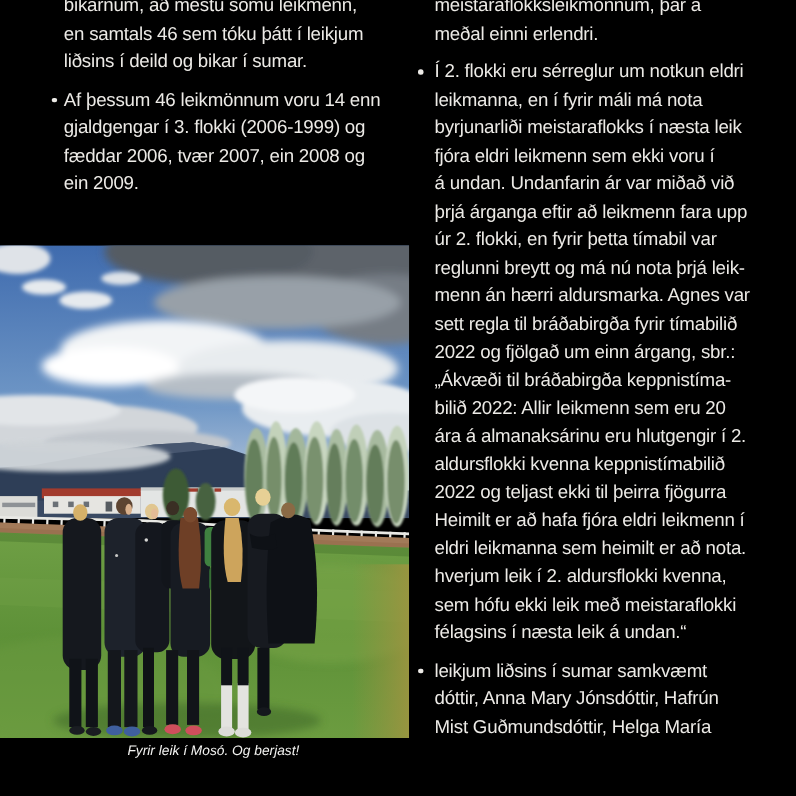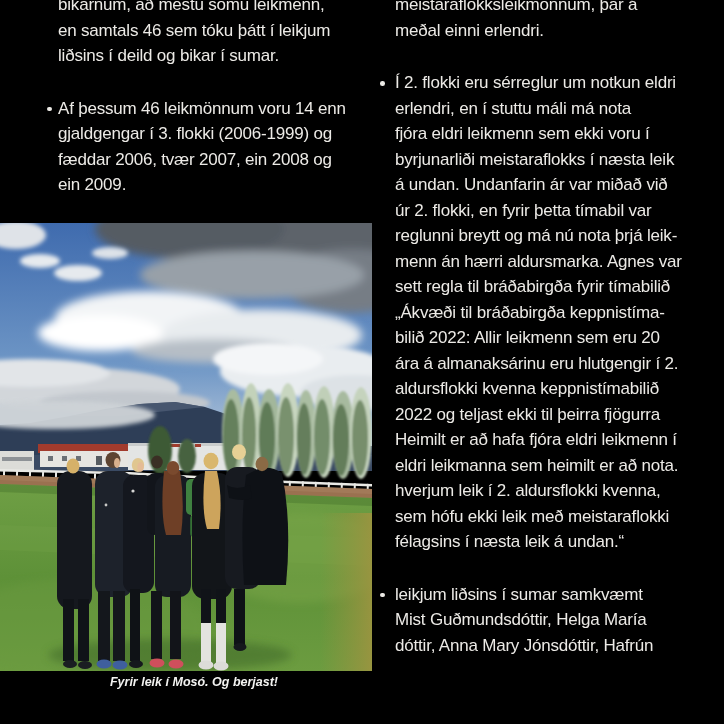--- a/index.html
+++ b/index.html
@@ -6,34 +6,34 @@
   .page{
     position:relative;width:724px;height:724px;overflow:hidden;
     background:var(--page-bg,#000);
     font-family:"Liberation Sans",sans-serif;
     color:var(--txt,#eceae6);
   }
   .col{position:absolute;top:-8px;font-size:17px;letter-spacing:-0.2px;}
   .col-left{left:58px;width:284px;}
   .col-right{left:395px;width:292px;}
   .para{position:relative;}
-  .para + .para{margin-top:27px;}
+  .para + .para{margin-top:9px;}
   .line{line-height:25.5px;white-space:nowrap;}
   .bullet{
     position:absolute;width:4.6px;height:4.6px;border-radius:50%;
     background:var(--txt,#eceae6);top:11px;
   }
   .col-left .bullet{left:-11px;}
   .col-right .bullet{left:-15px;}
   .photo-wrap{position:absolute;left:0;top:223px;width:372px;height:448px;overflow:hidden;}
   .photo-wrap svg{display:block;}
   .caption{
     position:absolute;left:0;top:674px;width:372px;text-align:center;
     padding-left:16px;box-sizing:border-box;
-    font-style:italic;font-weight:700;font-size:12.5px;line-height:16px;
+    font-style:italic;font-weight:400;font-size:12.5px;line-height:16px;
     color:#f3f3f1;letter-spacing:0;
   }
 </style>
 </head>
 <body>
 
 <div class="page" style="--page-bg: #000000; --txt: #eceae6;">
 
   <div class="col col-left" id="col-left">
       <div class="para">
@@ -50,44 +50,46 @@
       </div>
     </div>
   <div class="col col-right" id="col-right">
       <div class="para">
         <div class="line">meistaraflokksleikmönnum, þar á</div>
         <div class="line">meðal einni erlendri.</div>
       </div>
       <div class="para">
         <span class="bullet"></span>
         <div class="line">Í 2. flokki eru sérreglur um notkun eldri</div>
-        <div class="line">erlendri, en í stuttu máli má nota</div>
+        <div class="line">leikmanna, en í fyrir máli má nota</div>
+        <div class="line">byrjunarliði meistaraflokks í næsta leik</div>
         <div class="line">fjóra eldri leikmenn sem ekki voru í</div>
-        <div class="line">byrjunarliði meistaraflokks í næsta leik</div>
         <div class="line">á undan. Undanfarin ár var miðað við</div>
+        <div class="line">þrjá árganga eftir að leikmenn fara upp</div>
         <div class="line">úr 2. flokki, en fyrir þetta tímabil var</div>
         <div class="line">reglunni breytt og má nú nota þrjá leik-</div>
         <div class="line">menn án hærri aldursmarka. Agnes var</div>
         <div class="line">sett regla til bráðabirgða fyrir tímabilið</div>
+        <div class="line">2022 og fjölgað um einn árgang, sbr.:</div>
         <div class="line">„Ákvæði til bráðabirgða keppnistíma-</div>
         <div class="line">bilið 2022: Allir leikmenn sem eru 20</div>
         <div class="line">ára á almanaksárinu eru hlutgengir í 2.</div>
         <div class="line">aldursflokki kvenna keppnistímabilið</div>
         <div class="line">2022 og teljast ekki til þeirra fjögurra</div>
         <div class="line">Heimilt er að hafa fjóra eldri leikmenn í</div>
         <div class="line">eldri leikmanna sem heimilt er að nota.</div>
         <div class="line">hverjum leik í 2. aldursflokki kvenna,</div>
         <div class="line">sem hófu ekki leik með meistaraflokki</div>
         <div class="line">félagsins í næsta leik á undan.“</div>
       </div>
       <div class="para">
         <span class="bullet"></span>
         <div class="line">leikjum liðsins í sumar samkvæmt</div>
+        <div class="line">dóttir, Anna Mary Jónsdóttir, Hafrún</div>
         <div class="line">Mist Guðmundsdóttir, Helga María</div>
-        <div class="line">dóttir, Anna Mary Jónsdóttir, Hafrún</div>
       </div>
     </div>
 
   <div class="photo-wrap">
     <svg width="372" height="448" viewBox="0 0 372 448">
       <defs>
         <linearGradient id="skyGrad" x1="0" y1="0" x2="0" y2="1">
           <stop offset="0" stop-color="#3f6bae"></stop>
           <stop offset="0.6" stop-color="#6f97c6"></stop>
           <stop offset="1" stop-color="#c7d2e0"></stop>

